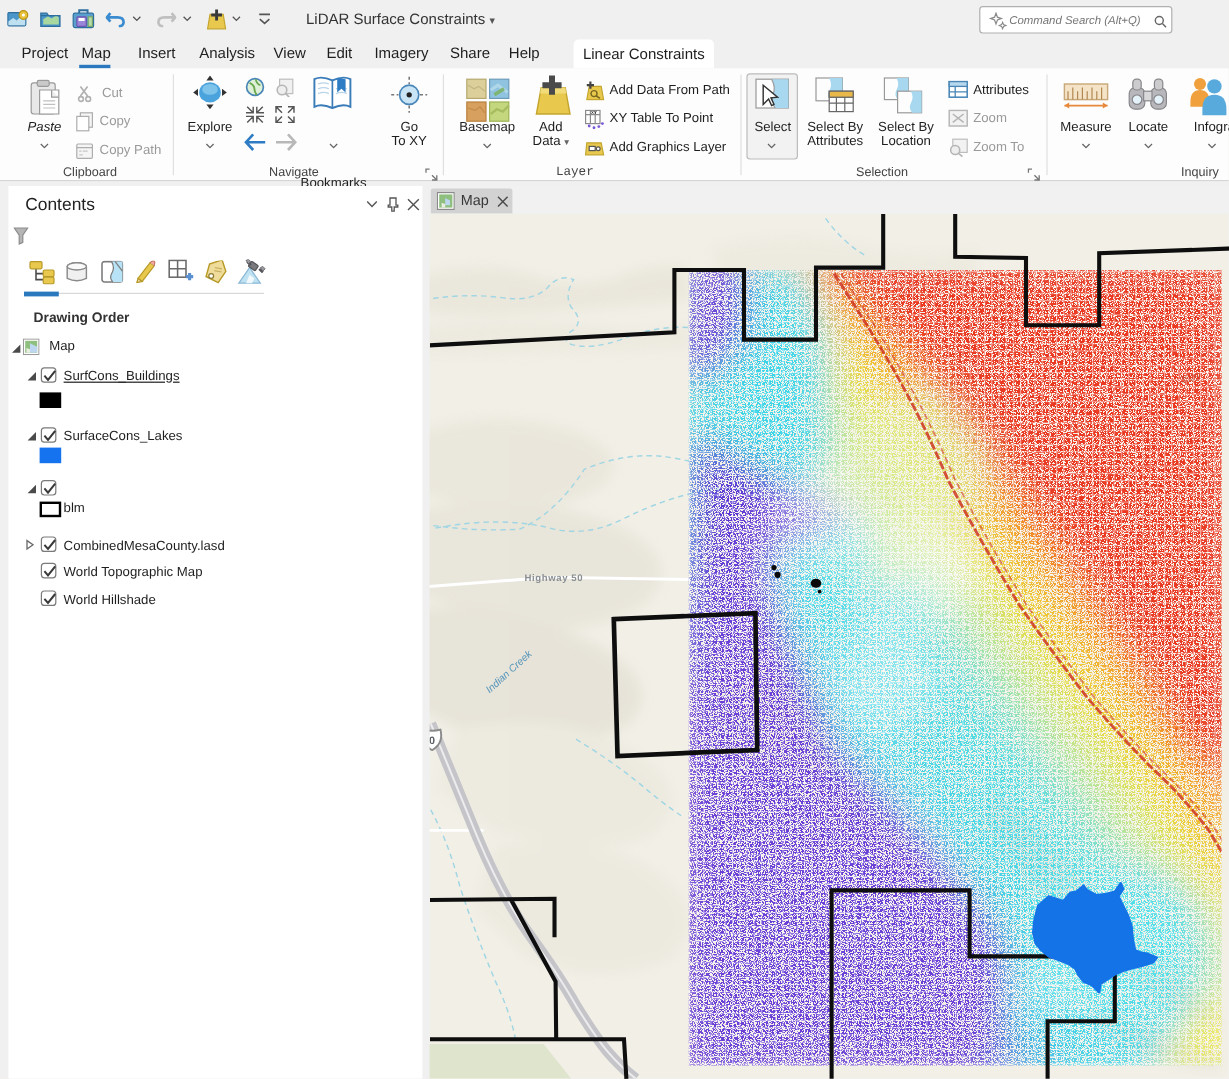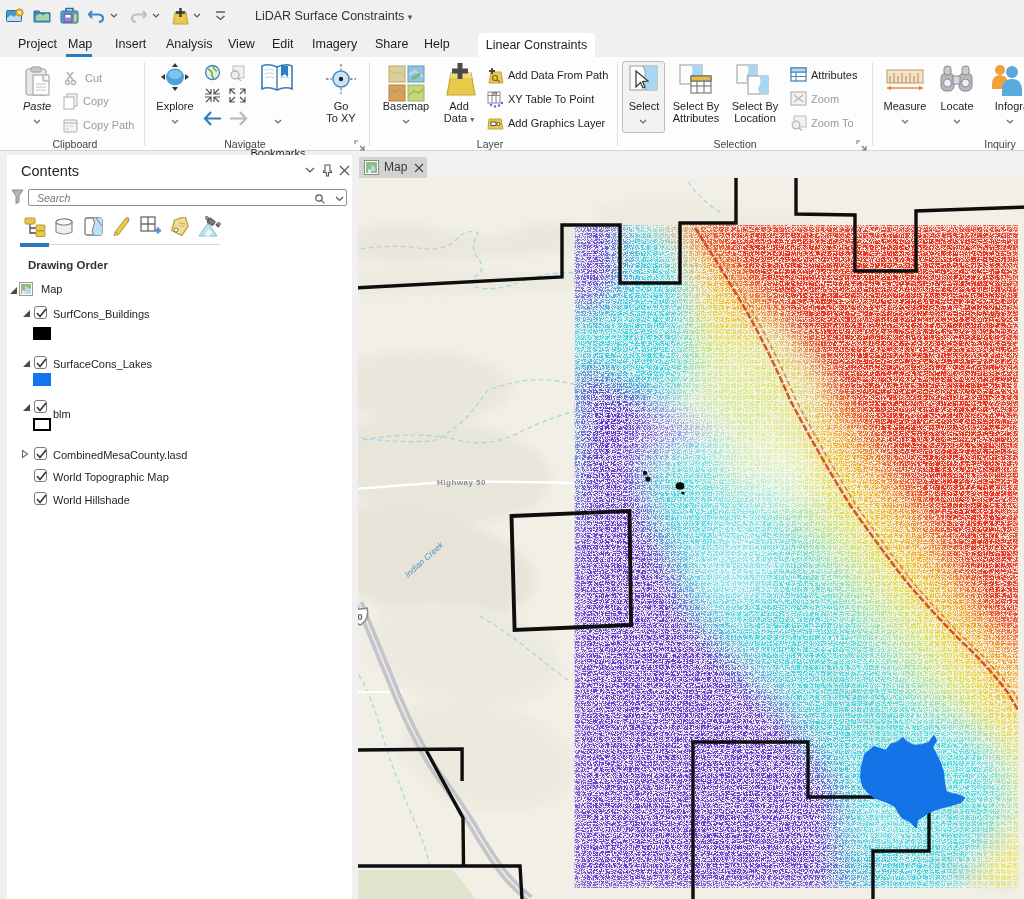--- a/index.html
+++ b/index.html
@@ -77,20 +77,31 @@
       <path d="M8.5 1v9M4 5.5h9" stroke="#3a3a3a" stroke-width="2.4"></path>
     </svg>
   <svg class="abs chev" style="left:193px;top:13px;" viewBox="0 0 8 5">
       <path d="M1 1l3 3 3-3" fill="none" stroke="#555" stroke-width="1.1"></path>
     </svg>
   <svg class="abs" style="left:215px;top:10px;" width="11" height="11" viewBox="0 0 11 11">
       <path d="M1 2h9" stroke="#555" stroke-width="1.4"></path>
       <path d="M1.5 6l4 3.5L9.5 6" fill="none" stroke="#555" stroke-width="1.3"></path>
     </svg>
   <span id="apptitle">LiDAR Surface Constraints <span style="font-size:9px;color:#555;">▾</span></span>
+  <div id="cmdsearch">
+    <svg class="abs" style="left:7px;top:4px;" width="16" height="16" viewBox="0 0 16 16">
+        <path d="M6 1l1.2 3.3L10.5 5.5 7.2 6.7 6 10 4.8 6.7 1.5 5.5 4.8 4.3z" fill="none" stroke="#8a8a8a" stroke-width="1"></path>
+        <path d="M11.5 8.5l.8 2 2 .8-2 .8-.8 2-.8-2-2-.8 2-.8z" fill="none" stroke="#8a8a8a" stroke-width="0.9"></path>
+      </svg>
+    <span class="txt">Command Search (Alt+Q)</span>
+    <svg class="abs" style="left:144px;top:6px;" width="12" height="12" viewBox="0 0 13 13">
+        <circle cx="5.5" cy="5.5" r="3.6" fill="none" stroke="#666" stroke-width="1.3"></circle>
+        <path d="M8.3 8.3L11.6 11.6" stroke="#666" stroke-width="1.3"></path>
+      </svg>
+  </div>
 </div>
 <div id="menurow">
   <span class="menu-item" style="left:18px;">Project</span>
   <span class="menu-item" style="left:68px;">Map</span>
   <span class="menu-item" style="left:115px;">Insert</span>
   <span class="menu-item" style="left:166px;">Analysis</span>
   <span class="menu-item" style="left:228px;">View</span>
   <span class="menu-item" style="left:272px;">Edit</span>
   <span class="menu-item" style="left:312px;">Imagery</span>
   <span class="menu-item" style="left:375px;">Share</span>
@@ -311,37 +322,27 @@
     <svg class="abs" style="left:856px;top:83px;" width="11" height="11" viewBox="0 0 11 11">
         <path d="M1 4V1h3M6 6l4 4M10 6v4H6" stroke="#777" stroke-width="1.1" fill="none"></path>
       </svg>
   </div>
   <div class="rsep" style="left:144px;"></div>
   <div class="rsep" style="left:369px;"></div>
   <div class="rsep" style="left:617px;"></div>
   <div class="rsep" style="left:872px;"></div>
   <div class="glabel" style="left:30px;width:90px;">Clipboard</div>
   <div class="glabel" style="left:200px;width:90px;">Navigate</div>
-  <div class="glabel" style="left:445px;width:90px;">Layer</div>
+  <div class="glabel" style="left:434px;width:90px;font-family:Liberation Mono, monospace;">Layer</div>
   <div class="glabel" style="left:690px;width:90px;">Selection</div>
   <div class="glabel" style="left:955px;width:90px;">Inquiry</div>
 </div>
 <div id="content">
   <div id="panel">
     <span id="ptitle">Contents</span>
-    <div id="searchbox">
-        <span class="stx">Search</span>
-      <svg class="abs" style="left:285px;top:3px;" width="12" height="12" viewBox="0 0 12 12">
-          <circle cx="5" cy="5" r="3.2" fill="none" stroke="#555" stroke-width="1.2"></circle>
-          <path d="M7.4 7.4L10.4 10.4" stroke="#555" stroke-width="1.2"></path>
-        </svg>
-      <svg class="abs" style="left:306px;top:6px;" width="9" height="6" viewBox="0 0 9 6">
-          <path d="M1 1l3.5 3.5L8 1" fill="none" stroke="#555" stroke-width="1.1"></path>
-        </svg>
-    </div>
     <svg class="abs" style="left:4px;top:34px;" width="13" height="15" viewBox="0 0 13 15">
         <path d="M1 1h11L8 7v6l-3 1.5V7Z" fill="#b5b5b5" stroke="#8c8c8c"></path>
       </svg>
     <div id="toolicons">
       <svg class="abs" style="left:17px;top:62px;" width="22" height="20" viewBox="0 0 22 20">
         <path d="M6 6v10h6M6 11h6" fill="none" stroke="#4a4a4a" stroke-width="1.3"></path>
         <rect x="1" y="1" width="10" height="6" rx="1" fill="#e8c94e" stroke="#b89a28"></rect>
         <rect x="12" y="8" width="9" height="5.5" rx="1" fill="#e8c94e" stroke="#b89a28"></rect>
         <rect x="12" y="14" width="9" height="5.5" rx="1" fill="#e8c94e" stroke="#b89a28"></rect>
       </svg>
@@ -394,41 +395,41 @@
         </svg>
       <span class="trow" style="left:34px;top:128px;">Map</span>
 
       <svg class="abs" style="left:15px;top:154px;" width="9" height="9" viewBox="0 0 9 9">
           <path d="M8 1v7H1Z" fill="#4a4a4a"></path>
         </svg>
       <div class="abs" style="left:27px;top:151px;width:13px;height:13px;border:1.4px solid #7a7a7a;border-radius:3px;background:#fff;"></div>
       <svg class="abs" style="left:29px;top:153px;" width="11" height="10" viewBox="0 0 11 10">
           <path d="M1 5l3 3.5L10 1" fill="none" stroke="#3a3a3a" stroke-width="1.7"></path>
         </svg>
-      <span class="trow" style="left:46px;top:153px;">SurfCons_Buildings</span>
+      <span class="trow" style="left:46px;top:153px;text-decoration:underline;">SurfCons_Buildings</span>
       <div class="abs" style="left:26px;top:172px;width:18px;height:13px;background:#000;"></div>
 
       <svg class="abs" style="left:15px;top:204px;" width="9" height="9" viewBox="0 0 9 9">
           <path d="M8 1v7H1Z" fill="#4a4a4a"></path>
         </svg>
       <div class="abs" style="left:27px;top:201px;width:13px;height:13px;border:1.4px solid #7a7a7a;border-radius:3px;background:#fff;"></div>
       <svg class="abs" style="left:29px;top:203px;" width="11" height="10" viewBox="0 0 11 10">
           <path d="M1 5l3 3.5L10 1" fill="none" stroke="#3a3a3a" stroke-width="1.7"></path>
         </svg>
       <span class="trow" style="left:46px;top:203px;">SurfaceCons_Lakes</span>
       <div class="abs" style="left:26px;top:218px;width:18px;height:13px;background:#1673f0;"></div>
 
       <svg class="abs" style="left:15px;top:248px;" width="9" height="9" viewBox="0 0 9 9">
           <path d="M8 1v7H1Z" fill="#4a4a4a"></path>
         </svg>
       <div class="abs" style="left:27px;top:245px;width:13px;height:13px;border:1.4px solid #7a7a7a;border-radius:3px;background:#fff;"></div>
       <svg class="abs" style="left:29px;top:247px;" width="11" height="10" viewBox="0 0 11 10">
           <path d="M1 5l3 3.5L10 1" fill="none" stroke="#3a3a3a" stroke-width="1.7"></path>
         </svg>
-      <span class="trow" style="left:46px;top:253px;">blm</span>
+      <span class="trow" style="left:46px;top:263px;">blm</span>
       <div class="abs" style="left:26px;top:263px;width:18px;height:13px;background:#fff;border:2.2px solid #000;"></div>
 
       <svg class="abs" style="left:14px;top:294px;" width="8" height="10" viewBox="0 0 8 10">
           <path d="M1.5 1.5L6.5 5L1.5 8.5Z" fill="none" stroke="#6a6a6a" stroke-width="1.1"></path>
         </svg>
       <div class="abs" style="left:27px;top:292px;width:13px;height:13px;border:1.4px solid #7a7a7a;border-radius:3px;background:#fff;"></div>
       <svg class="abs" style="left:29px;top:294px;" width="11" height="10" viewBox="0 0 11 10">
           <path d="M1 5l3 3.5L10 1" fill="none" stroke="#3a3a3a" stroke-width="1.7"></path>
         </svg>
       <span class="trow" style="left:46px;top:294px;">CombinedMesaCounty.lasd</span>

